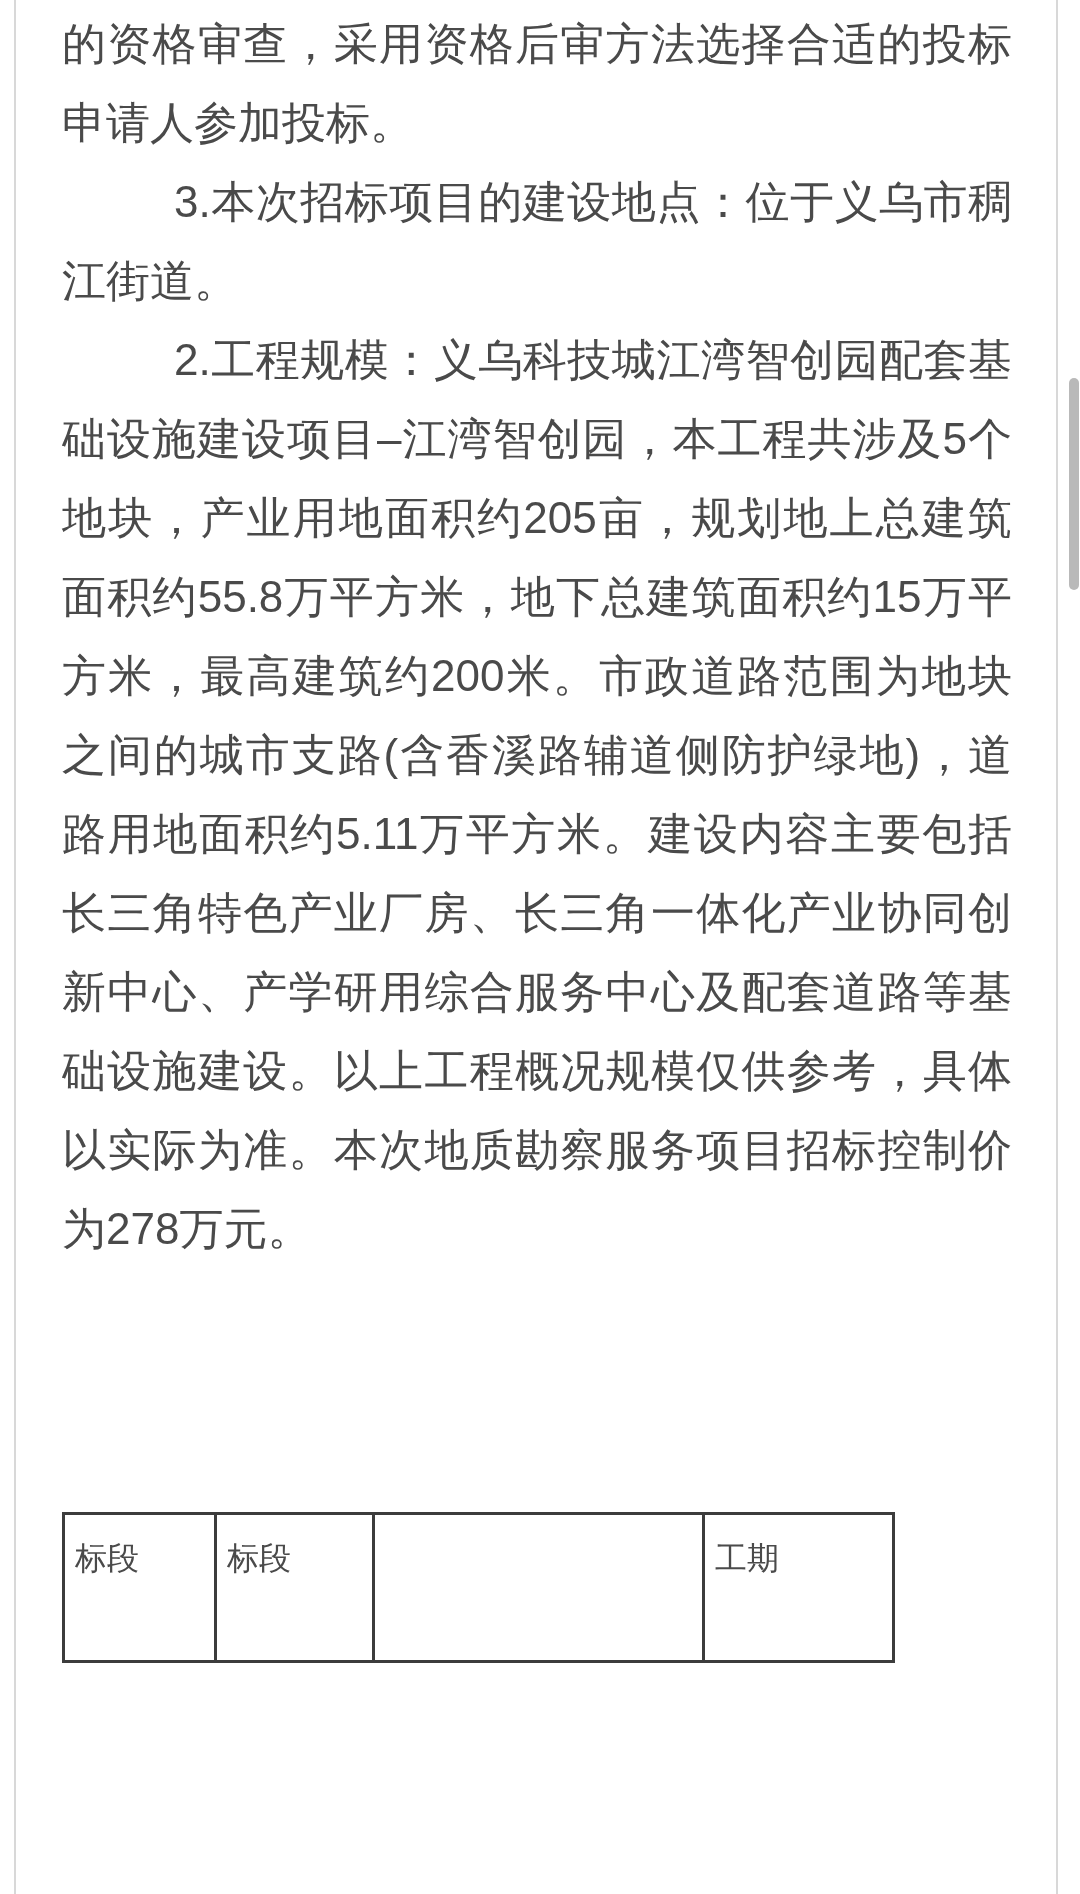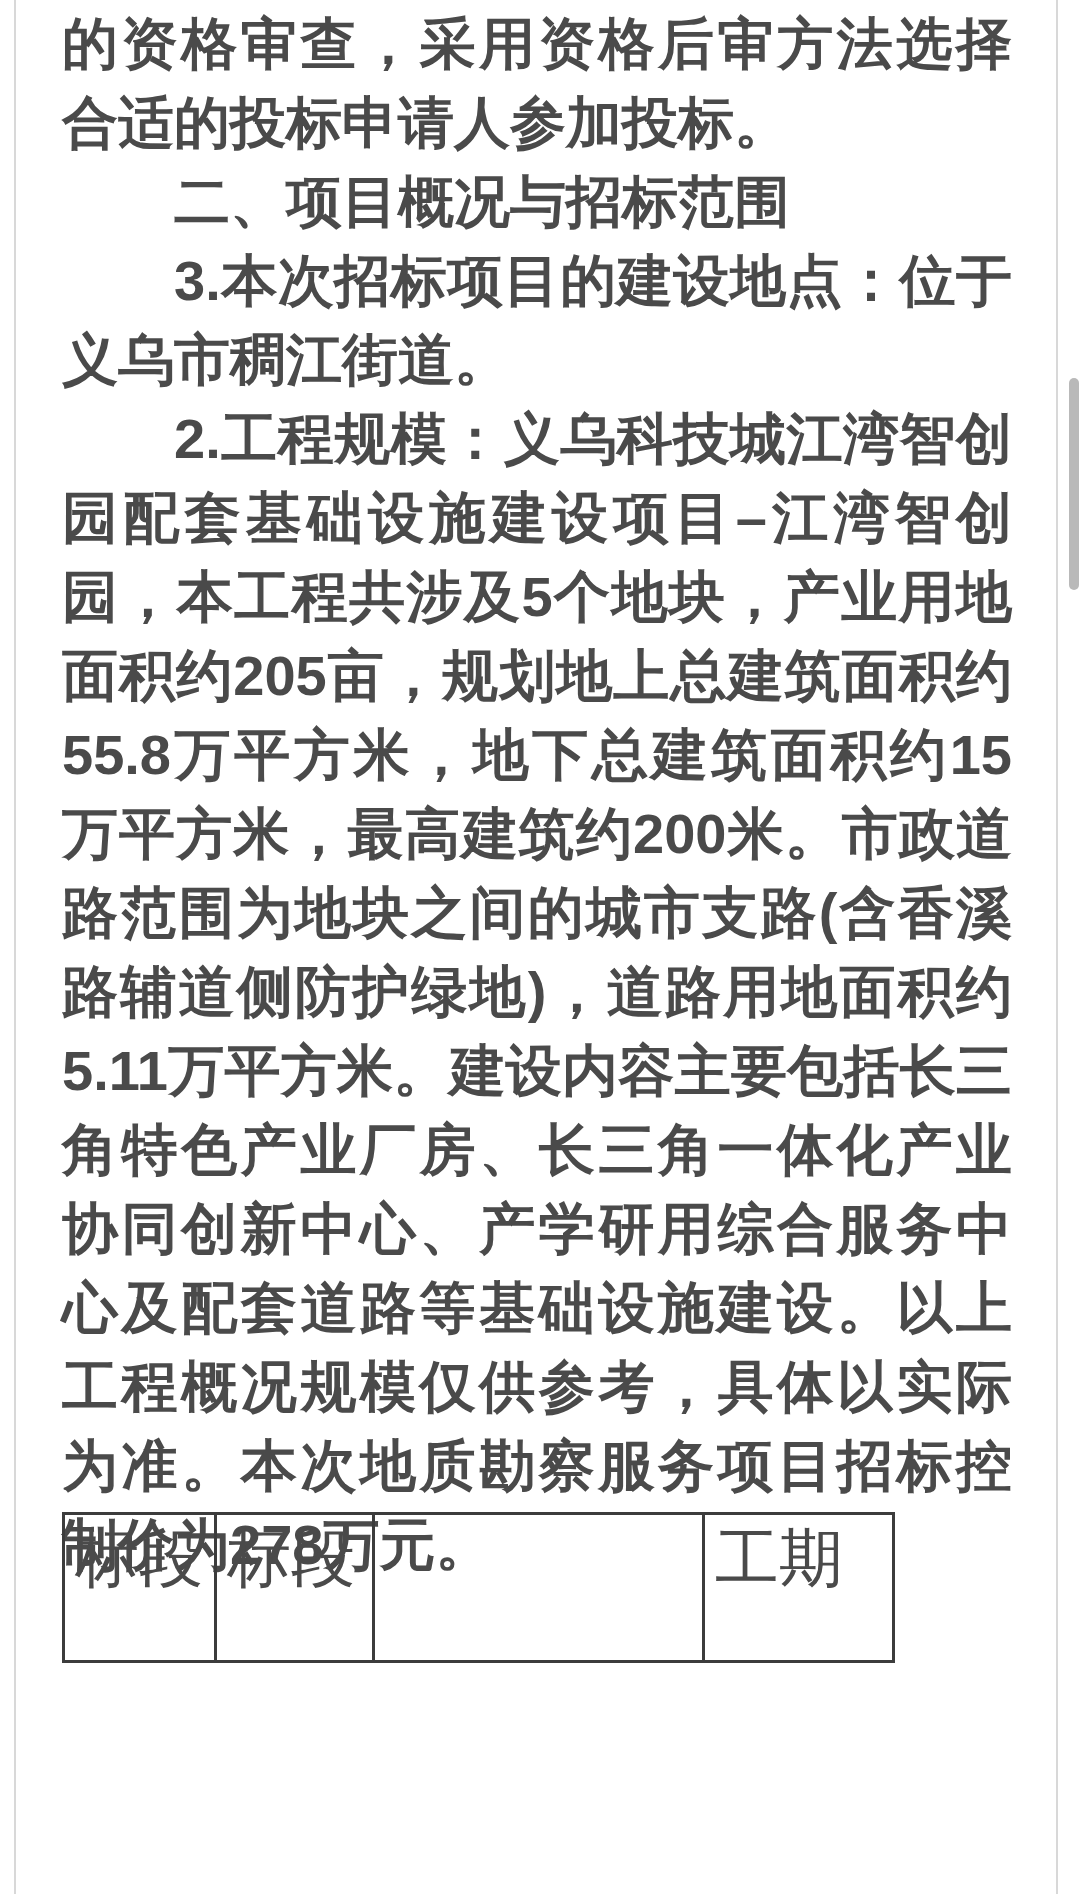--- a/index.html
+++ b/index.html
@@ -46,26 +46,26 @@
     top: 0;
     left: 18px;
     width: 1038px;
     height: 1894px;
     box-sizing: border-box;
     padding: 4px 44px 0 44px;
   }
   p.para {
     margin: 0;
     color: #4a4a4a;
-    font-size: 56px;
+    font-size: 44px;
     line-height: 79px;
     letter-spacing: 0px;
     text-align: justify;
     text-justify: inter-character;
-    font-weight: 700;
+    font-weight: 400;
     word-break: break-all;
   }
   p.indent {
     text-indent: 112px;
   }
   
   .scrollbar-track {
     position: absolute;
     top: 0;
     right: 0;
@@ -90,21 +90,21 @@
     width: 830px;
   }
   table.bid-table {
     border-collapse: collapse;
     width: 830px;
     table-layout: fixed;
   }
   table.bid-table td {
     border: 3px solid #3c3c3c;
     color: #4a4a4a;
-    font-size: 64px;
+    font-size: 32px;
     line-height: 70px;
     padding: 8px 10px 0 10px;
     vertical-align: top;
     height: 148px;
     box-sizing: border-box;
     word-break: break-all;
   }
   td.c1 { width: 152px; }
   td.c2 { width: 158px; }
   td.c3 { width: 330px; }
@@ -113,21 +113,20 @@
 </head>
 <body>
 
 <div id="page">
 
   <div class="edge-left"></div>
   <div class="edge-right"></div>
 
   <div class="doc-body">
     <p class="para">的资格审查，采用资格后审方法选择合适的投标申请人参加投标。</p>
-    <p class="para indent">二、项目概况与招标范围</p>
     <p class="para indent">3.本次招标项目的建设地点：位于义乌市稠江街道。</p>
     <p class="para indent">2.工程规模：义乌科技城江湾智创园配套基础设施建设项目–江湾智创园，本工程共涉及5个地块，产业用地面积约205亩，规划地上总建筑面积约55.8万平方米，地下总建筑面积约15万平方米，最高建筑约200米。市政道路范围为地块之间的城市支路(含香溪路辅道侧防护绿地)，道路用地面积约5.11万平方米。建设内容主要包括长三角特色产业厂房、长三角一体化产业协同创新中心、产学研用综合服务中心及配套道路等基础设施建设。以上工程概况规模仅供参考，具体以实际为准。本次地质勘察服务项目招标控制价为278万元。</p>
   </div>
 
   <div class="table-wrap">
     <table class="bid-table">
       <tbody>
           <tr>
         <td class="c1">标段</td>
         <td class="c2">标段</td>

